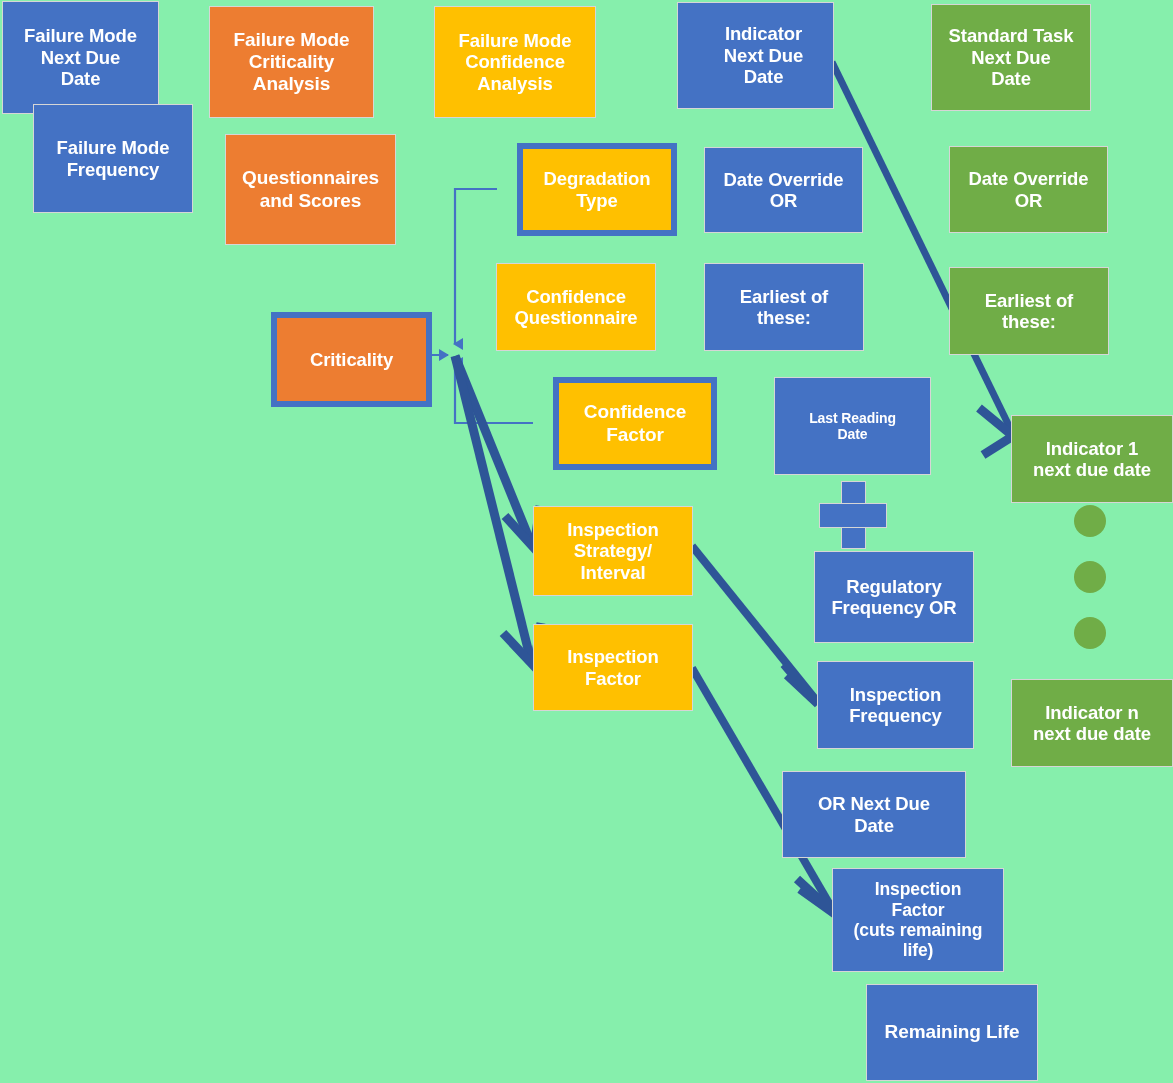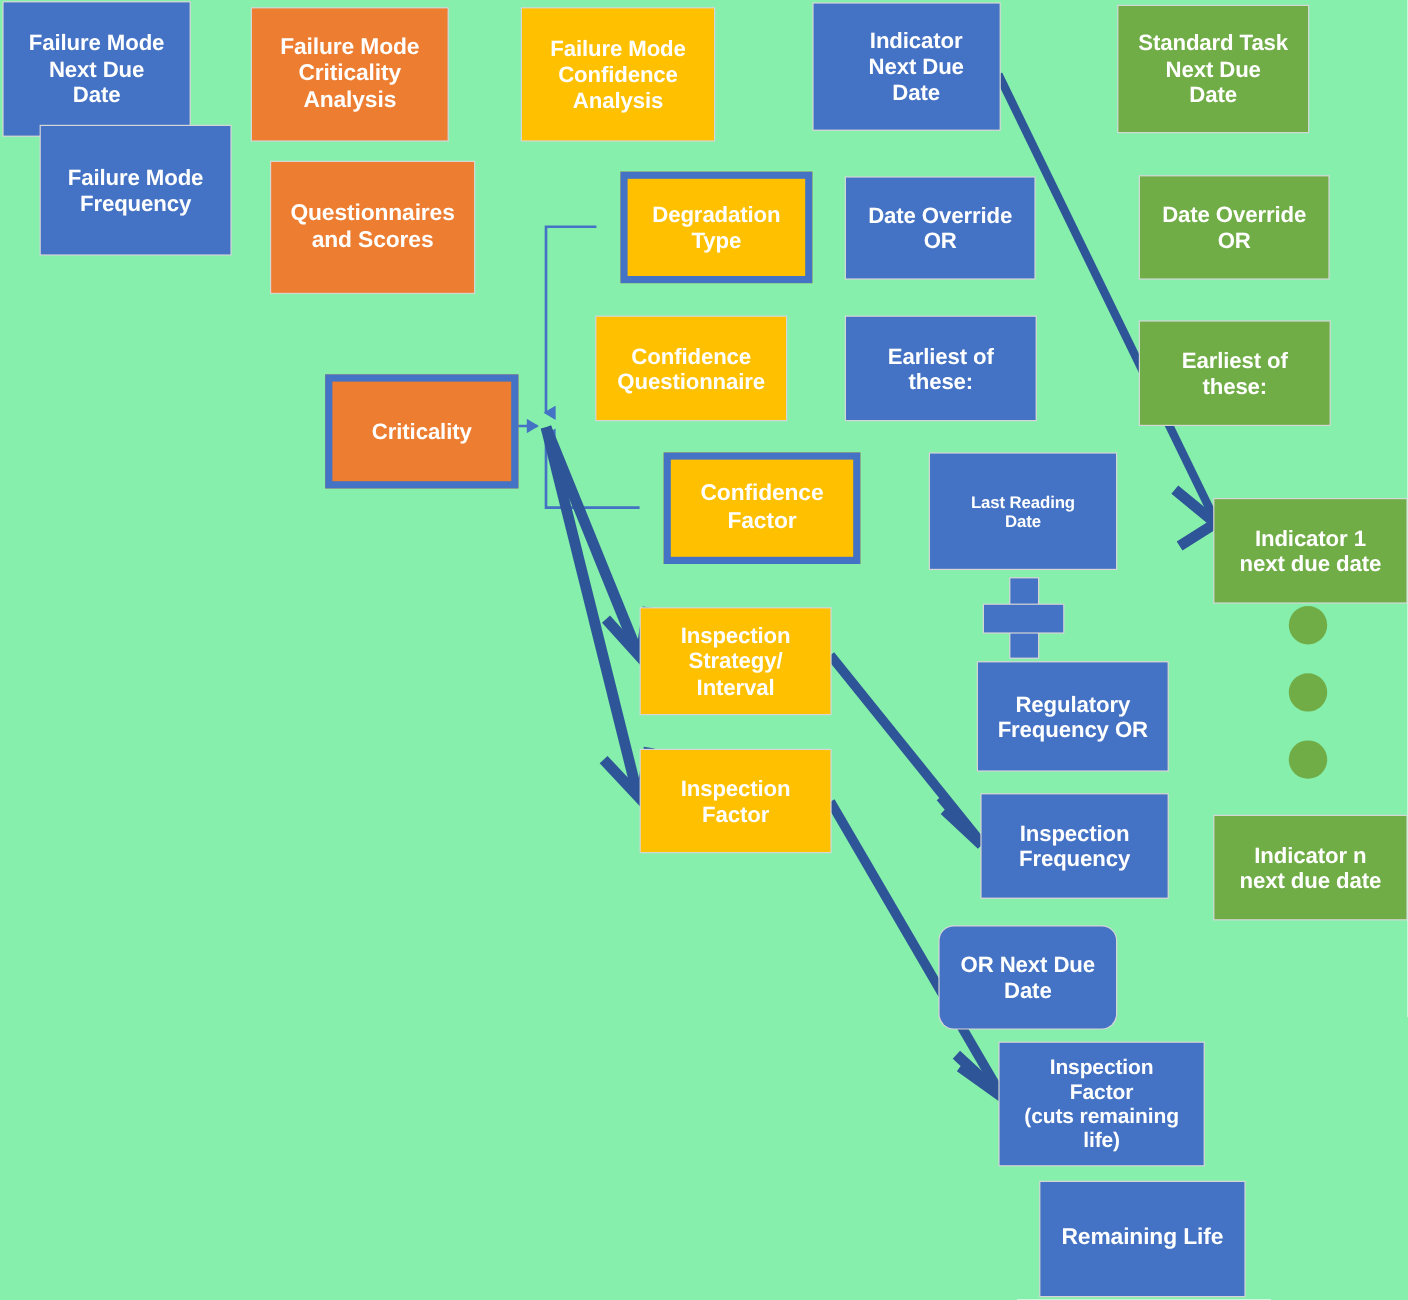--- a/index.html
+++ b/index.html
@@ -165,21 +165,21 @@
 Strategy/
 Interval</div>
       <div class="node blue" style="left: 815px; top: 552px; width: 158px; height: 90px; font-size: 18.5px;">Regulatory
 Frequency OR</div>
       <div class="node yellow" style="left: 534px; top: 625px; width: 158px; height: 85px; font-size: 18.5px;">Inspection
 Factor</div>
       <div class="node blue" style="left: 818px; top: 662px; width: 155px; height: 86px; font-size: 18.5px;">Inspection
 Frequency</div>
       <div class="node green" style="left: 1012px; top: 680px; width: 160px; height: 86px; font-size: 18.5px;">Indicator n
 next due date</div>
-      <div class="node blue" style="left: 783px; top: 772px; width: 147px; height: 85px; font-size: 18.5px; border-radius: 12px;">OR Next Due
+      <div class="node blue" style="left: 783px; top: 772px; width: 182px; height: 85px; font-size: 18.5px;">OR Next Due
 Date</div>
       <div class="node blue" style="left: 833px; top: 869px; width: 170px; height: 102px; font-size: 17.5px;">Inspection
 Factor
 (cuts remaining
 life)</div>
       <div class="node blue" style="left: 836px; top: 985px; width: 170px; height: 95px; font-size: 19px; margin-left: 31px;">Remaining Life</div>
       <div class="dot" style="left: 1074px; top: 505px; width: 32px; height: 32px;"></div>
       <div class="dot" style="left: 1074px; top: 561px; width: 32px; height: 32px;"></div>
       <div class="dot" style="left: 1074px; top: 617px; width: 32px; height: 32px;"></div>
       <div class="plus" style="left: 820px; top: 482px; width: 66px; height: 66px;">

